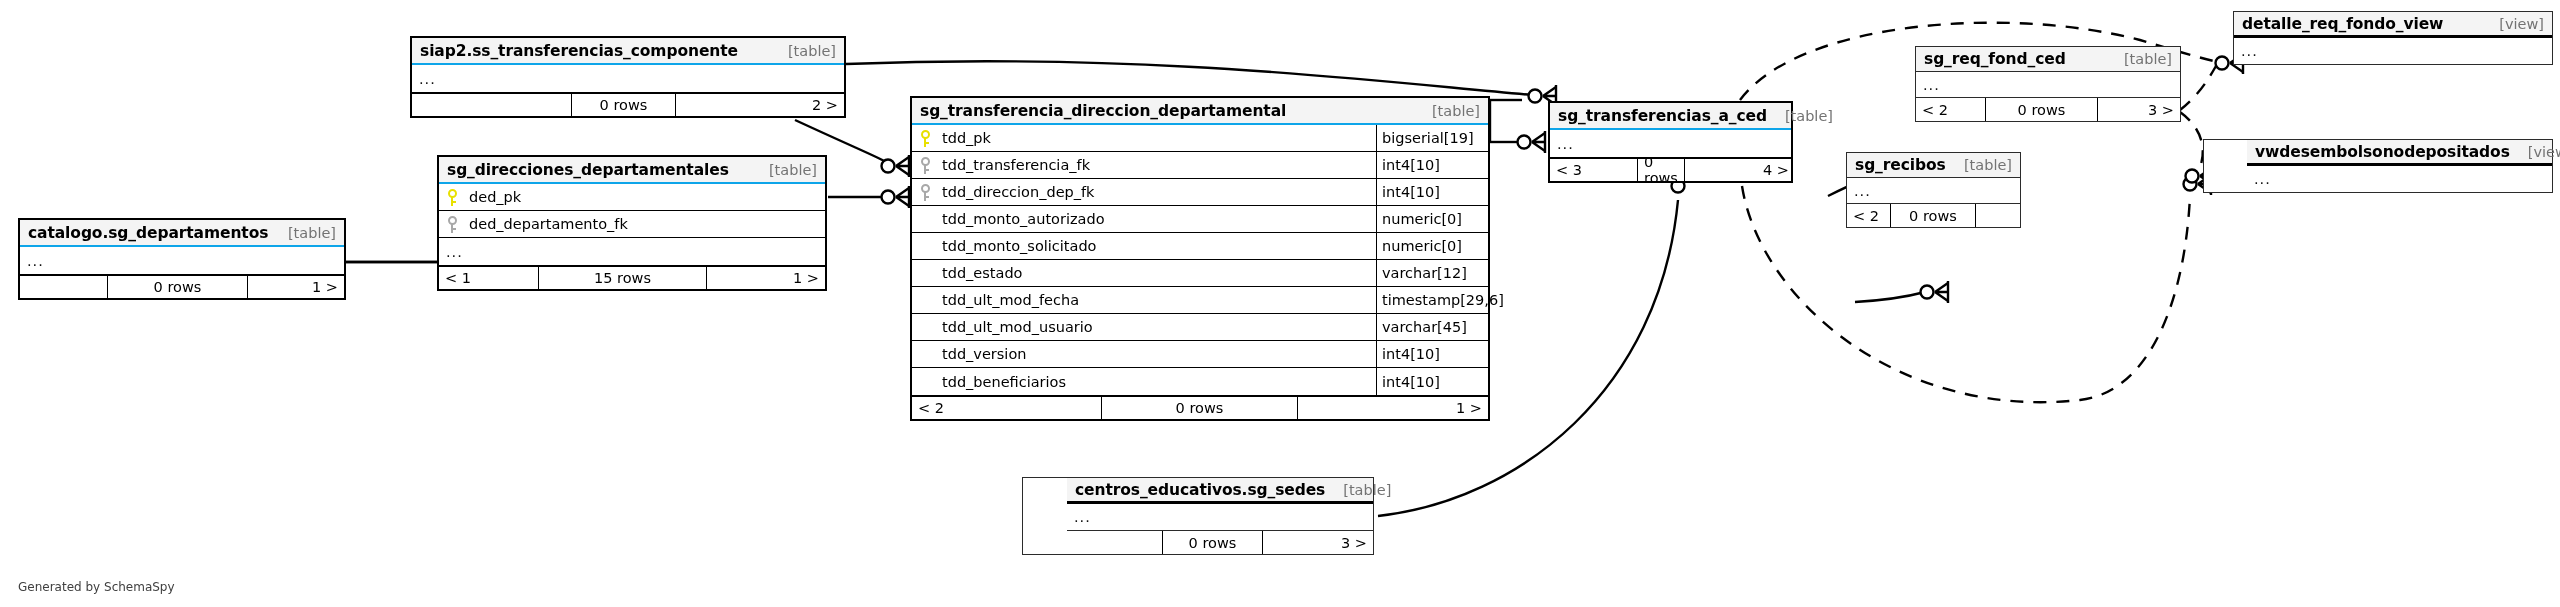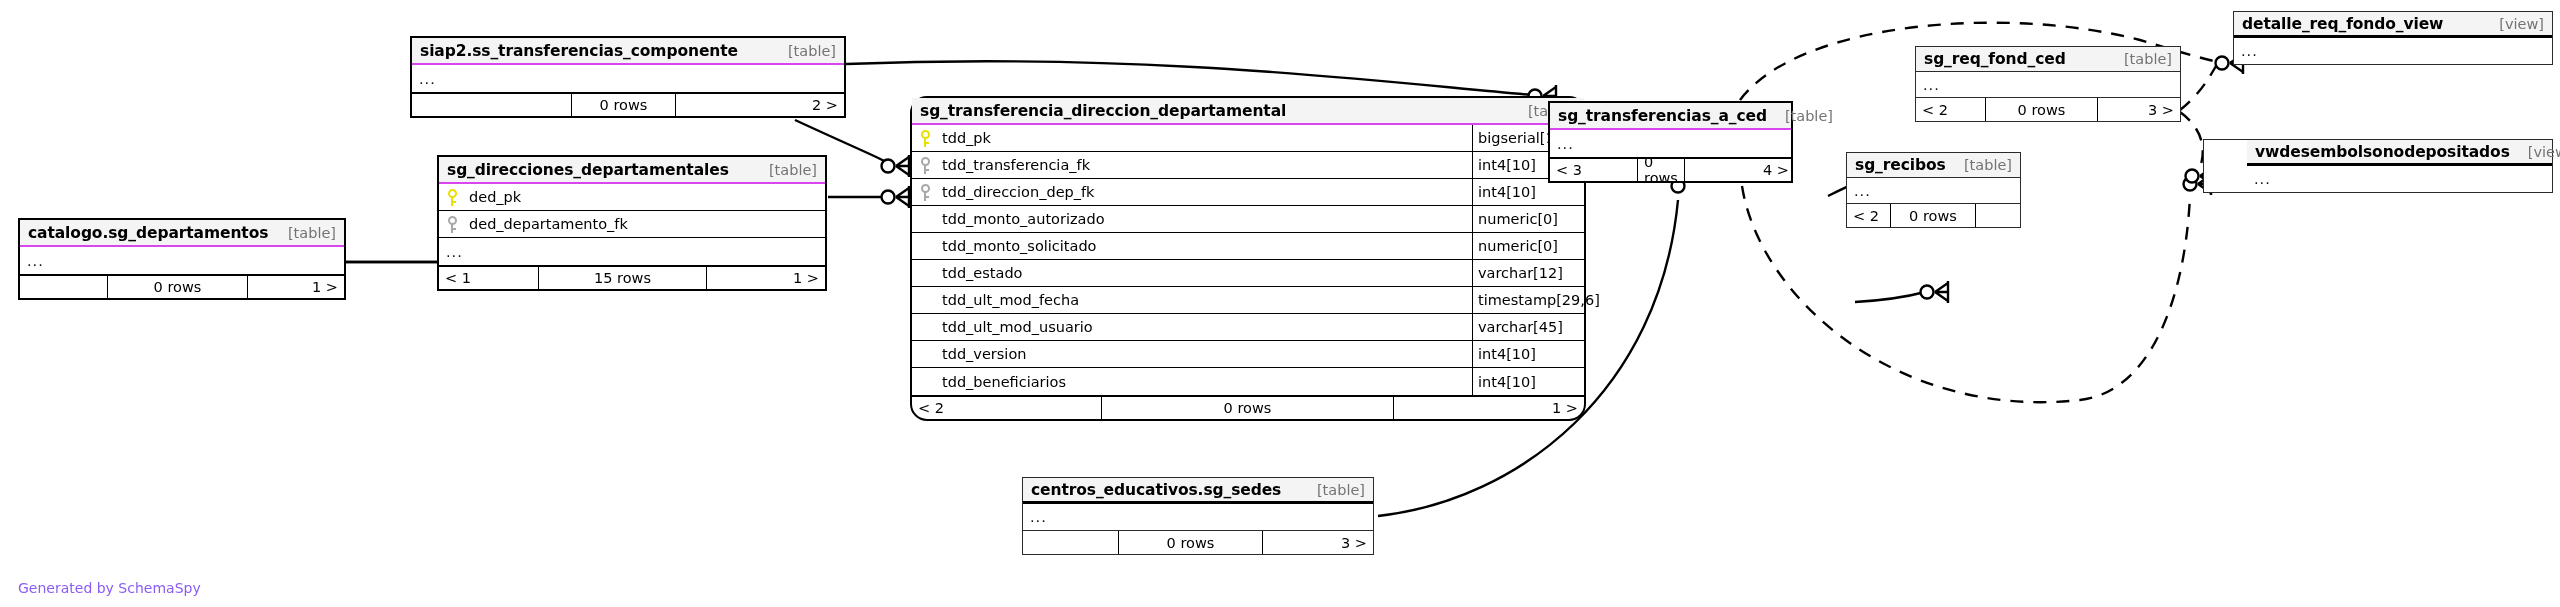--- a/index.html
+++ b/index.html
@@ -16,21 +16,21 @@
   .node{
     position:absolute;
     background:#ffffff;
     border:2px solid #000000;
     box-sizing:border-box;
     z-index:5;
   }
   .node.thin{border-width:1.5px;border-color:#2b2b2b;}
   .node-title{
     background:#f4f4f4;
-    border-bottom:2px solid #d946ef;
+    border-bottom:2px solid #0ea5e9;
     height:27px;
     display:flex;align-items:center;
     padding:0 8px;
     box-sizing:border-box;
     white-space:nowrap;
   }
   .node.thin .node-title{border-bottom-width:1.5px;border-bottom-color:#2b2b2b;}
   .node-title .tname{
     font-weight:bold;font-size:15.5px;letter-spacing:-0.1px;
   }
@@ -84,21 +84,21 @@
     display:flex;align-items:center;height:100%;
     border-right:1.5px solid #000000;box-sizing:border-box;padding:0 6px;
   }
   .footer > div:last-child{border-right:none;}
   .footer .f-prev{flex:0 0 auto;justify-content:flex-start;}
   .footer .f-rows{flex:1 1 auto;justify-content:center;}
   .footer .f-next{flex:0 0 auto;justify-content:flex-end;}
 
   .credit{
     position:absolute;left:18px;top:580px;
-    font-size:14px;color:#8b5cf6;white-space:nowrap;
+    font-size:12px;color:#404040;white-space:nowrap;
   }
 </style>
 </head>
 <body>
 
 <div id="canvas">
 
   <svg id="edges" viewBox="0 0 2560 607" xmlns="http://www.w3.org/2000/svg">
     <defs>
       <g id="crowfoot-r">
@@ -239,21 +239,21 @@
     <div class="cols">
       <div class="col ellipsis">...</div>
     </div>
     <div class="footer">
       <div class="f-prev" style="flex:0 0 88px;"></div>
       <div class="f-rows">0 rows</div>
       <div class="f-next" style="flex:0 0 96px;">1 &gt;</div>
     </div>
   </div>
 
-  <div class="node" style="left:910px;top:96px;width:676px;border-radius:17px;">
+  <div class="node" style="left:910px;top:96px;width:580px;">
     <div class="node-title">
       <span class="tname">sg_transferencia_direccion_departamental</span>
       <span class="tkind">[table]</span>
     </div>
     <div class="cols">
 
       <div class="col">
         <span class="keycell">
           <span class="key pk">
               <span class="head"></span>
@@ -397,21 +397,21 @@
   <div class="node thin" style="left:2203px;top:139px;width:350px;padding-left:43px;">
     <div class="node-title" style="height:26px;border-bottom-width:3px;border-bottom-color:#000;">
       <span class="tname">vwdesembolsonodepositados</span>
       <span class="tkind">[view]</span>
     </div>
     <div class="cols">
       <div class="col ellipsis" style="height:26px;border-bottom:none;">...</div>
     </div>
   </div>
 
-  <div class="node thin" style="left:1022px;top:477px;width:352px;">
+  <div class="node thin" style="left:1022px;top:477px;width:352px;padding-left:44px;">
     <div class="node-title" style="height:26px;border-bottom-width:3px;border-bottom-color:#000;">
       <span class="tname">centros_educativos.sg_sedes</span>
       <span class="tkind">[table]</span>
     </div>
     <div class="cols">
       <div class="col ellipsis" style="height:26px;">...</div>
     </div>
     <div class="footer">
       <div class="f-prev" style="flex:0 0 96px;"></div>
       <div class="f-rows">0 rows</div>

